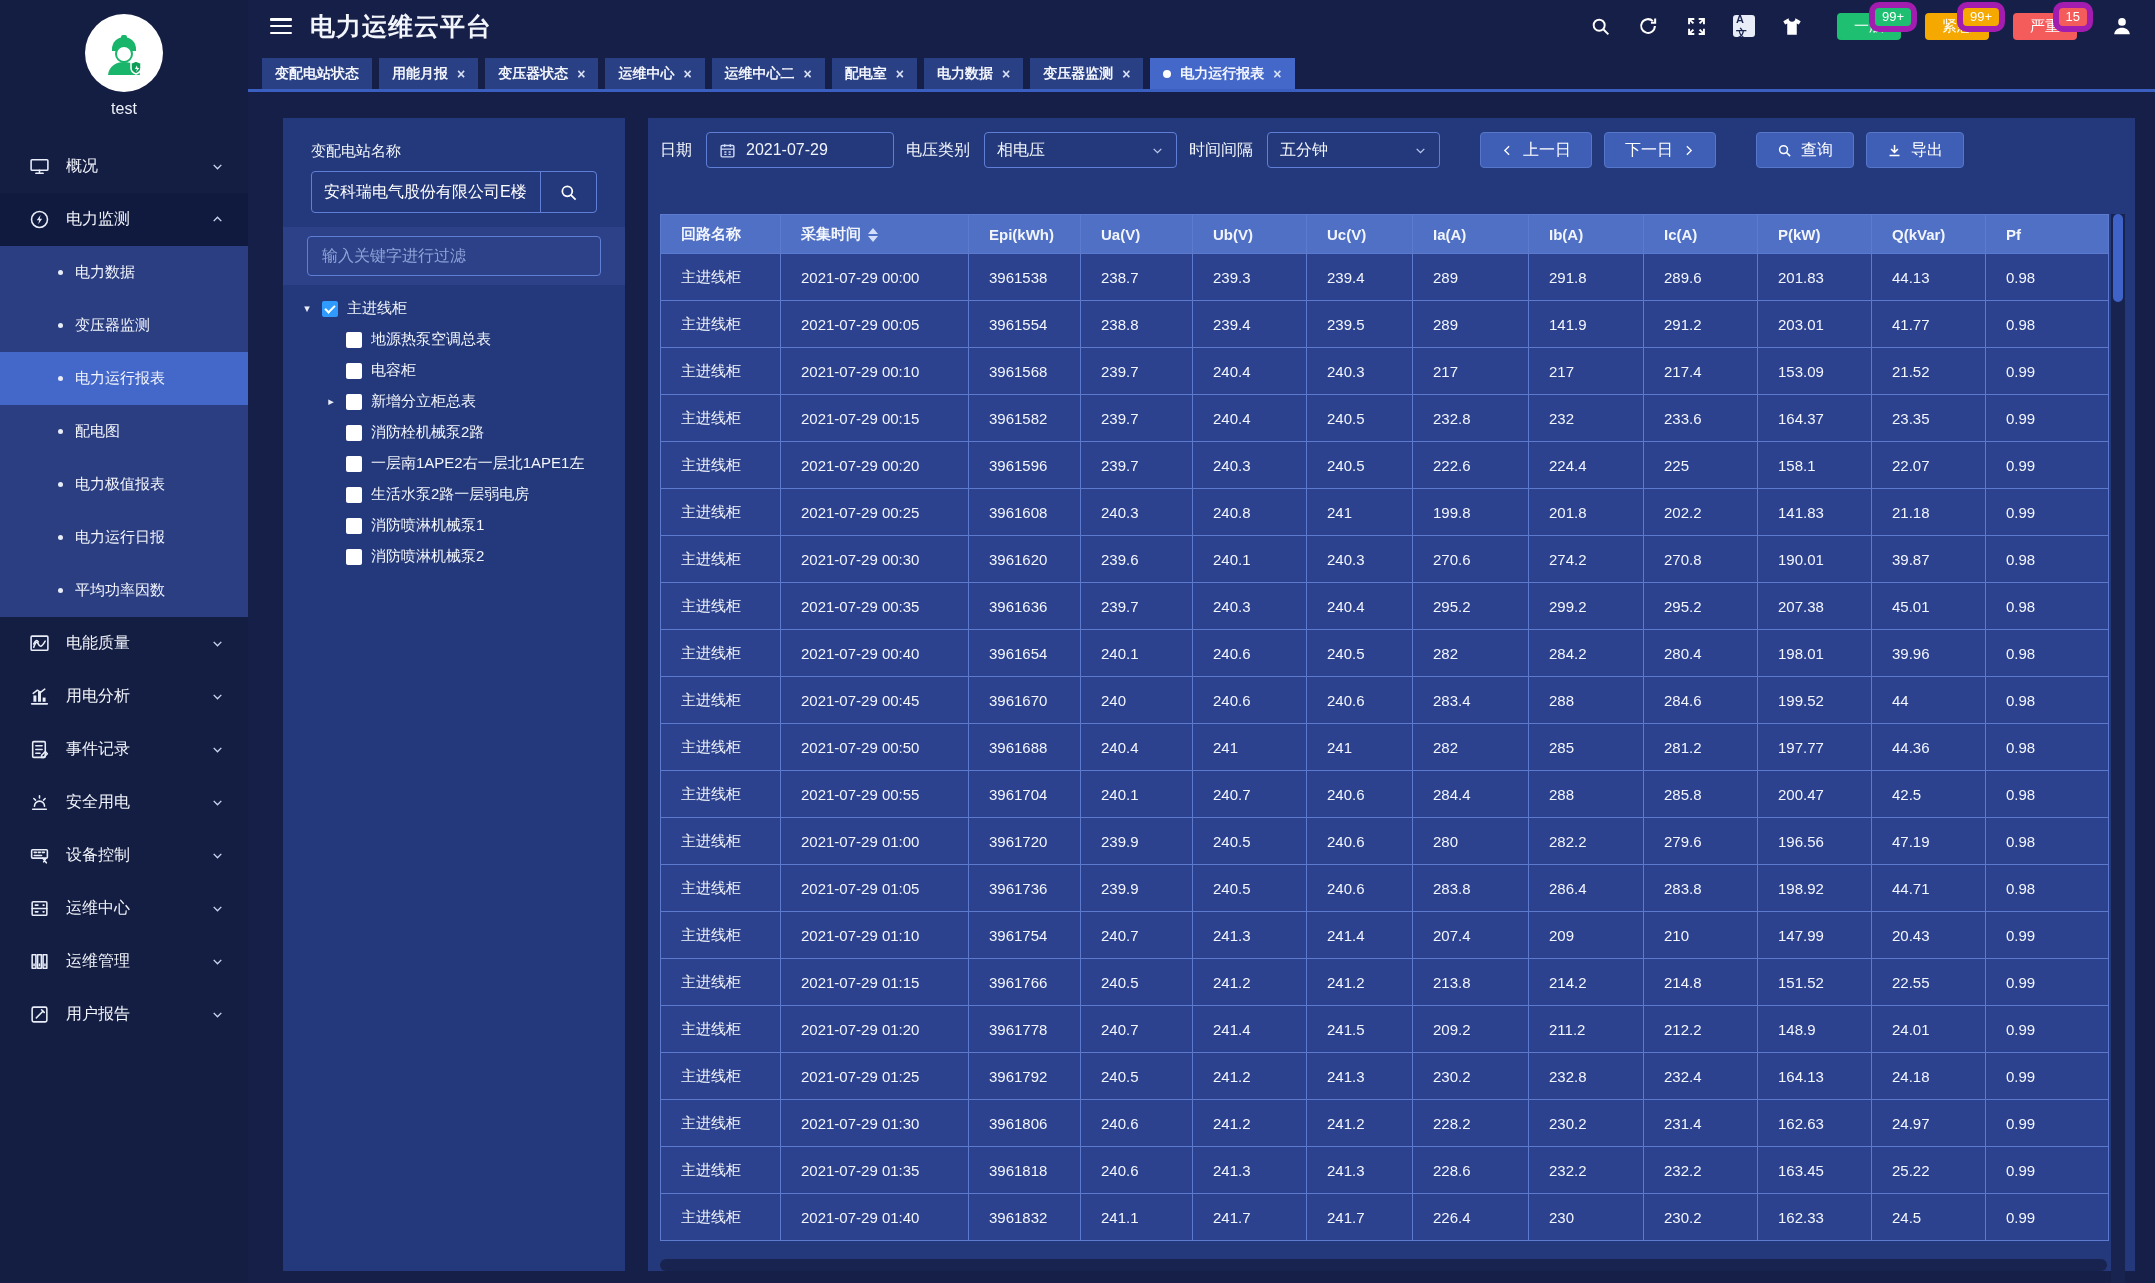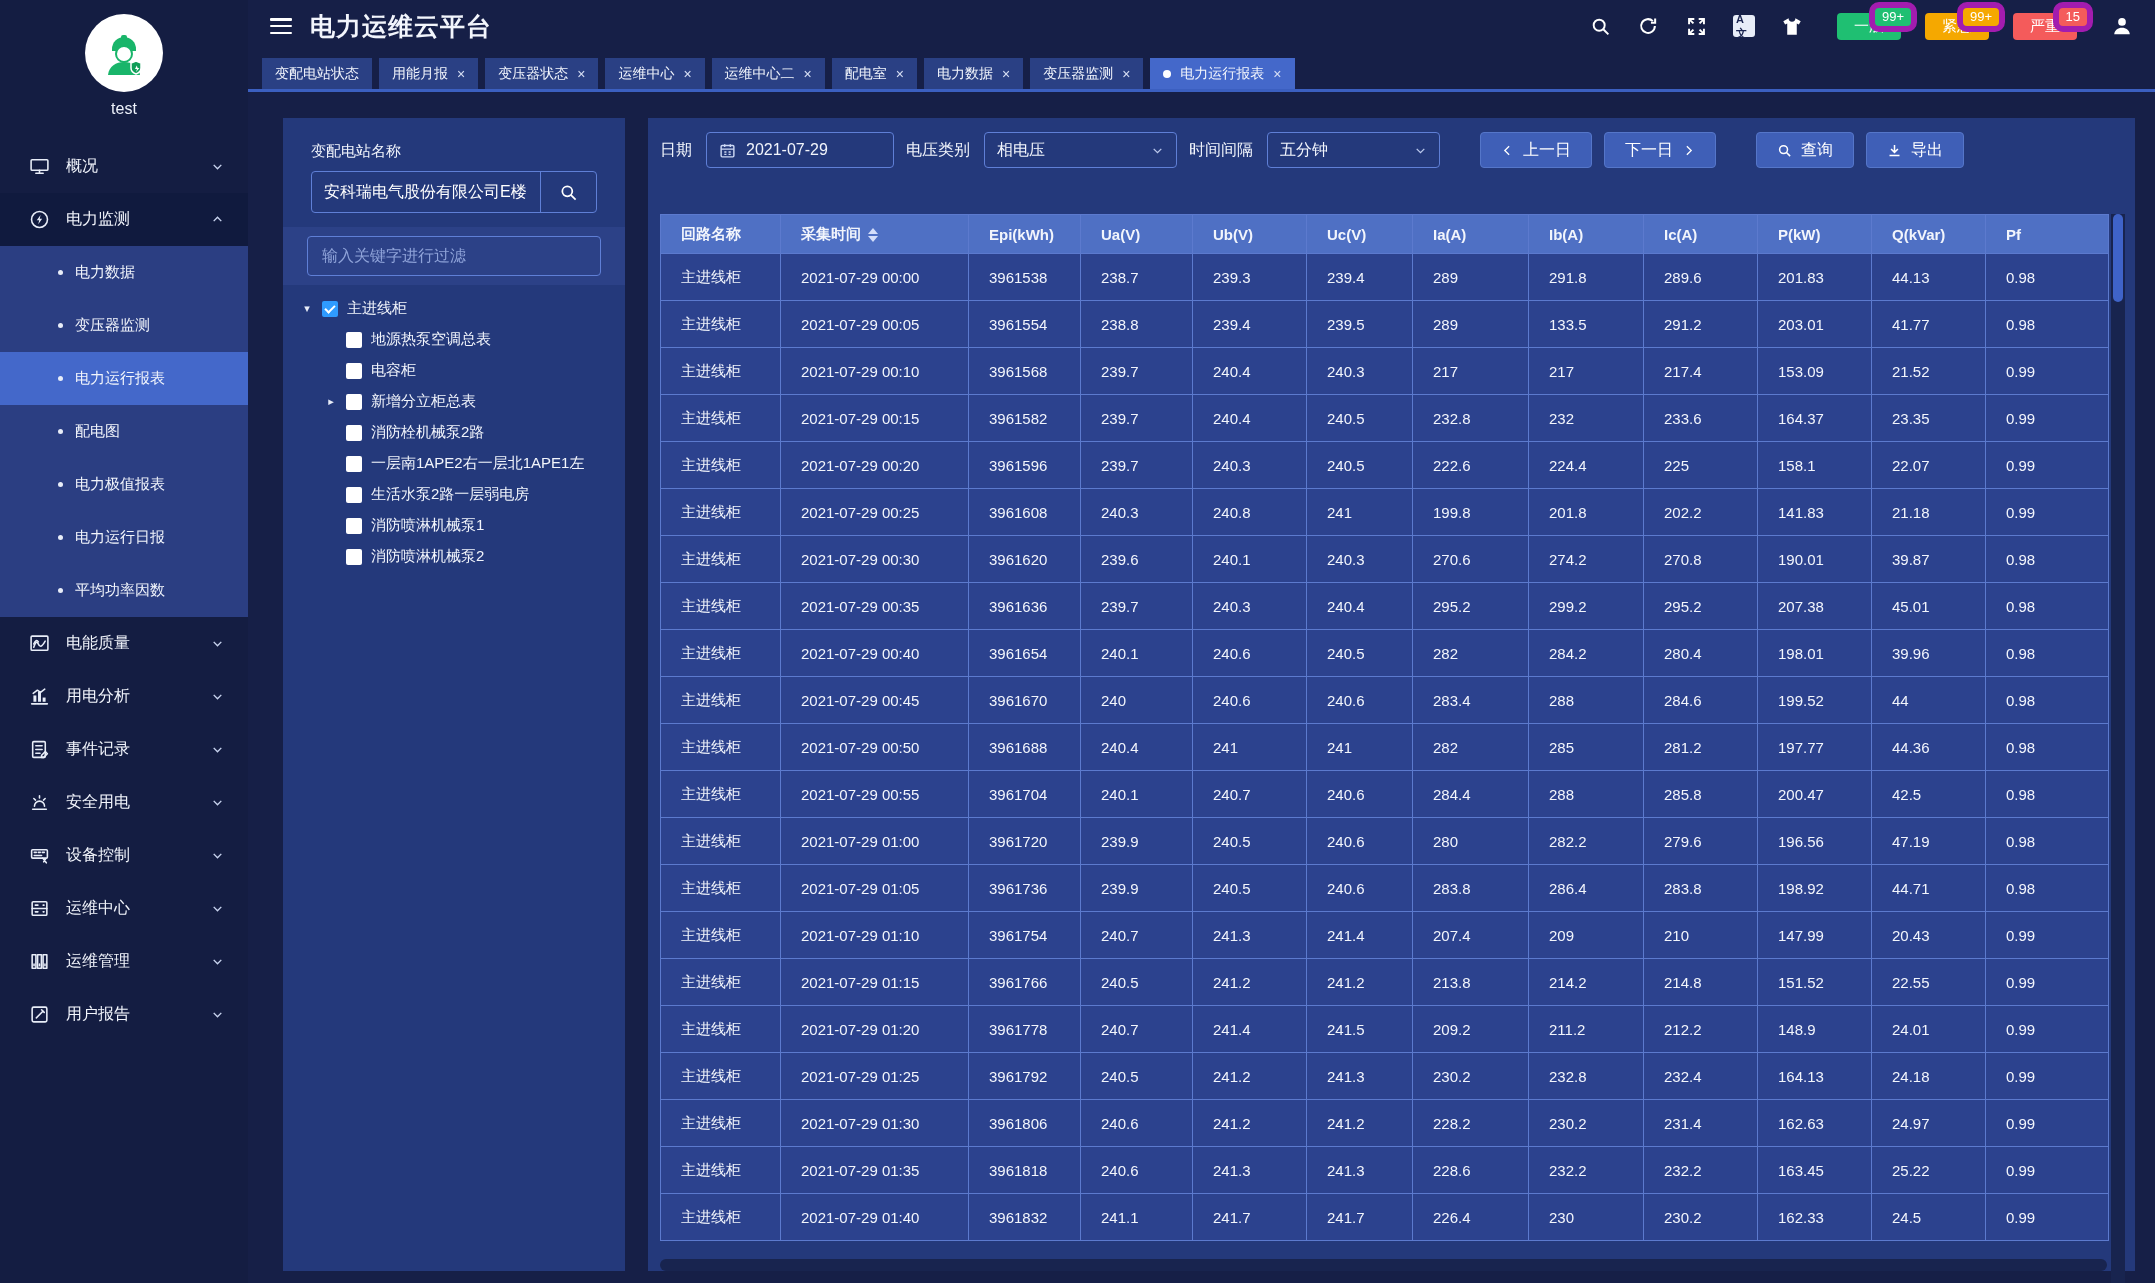--- a/index.html
+++ b/index.html
@@ -30,21 +30,21 @@
   .hamburger span { display:block; height:2.5px; background:#fff; border-radius:1px; }
   .app-title { font-size:25px; font-weight:bold; letter-spacing:1px; }
   .topbar-right { margin-left:auto; display:flex; align-items:center; gap:26px; }
   .tb-icon { width:22px; height:22px; display:flex; align-items:center; justify-content:center; cursor:pointer; }
   .translate-box { background:#e8edf8; color:#1a2450; border-radius:3px; font-size:11px; font-weight:bold; padding:2px 3px; line-height:14px; }
   .alarm-group { display:flex; align-items:center; gap:24px; margin:0 8px; }
   .alarm-btn { position:relative; min-width:64px; height:27px; border:none; border-radius:4px; color:#fff; font-size:15px; padding:0 14px; cursor:pointer; font-family:inherit; }
   .alarm-badge { position:absolute; top:-11px; right:-16px; color:#fff; font-size:13px; line-height:16px; padding:1px 7px; border-radius:10px; border:6px solid #a21caf; }
   
   .tabbar { height:40px; display:flex; align-items:flex-end; gap:7px; padding:0 0 0 14px; border-bottom:3px solid #3b5fc0; }
-  .tab { height:31px; background:#2a4084; display:flex; align-items:center; gap:9px; padding:0 13px; font-size:14px; cursor:pointer; white-space:nowrap; }
+  .tab { height:31px; background:#2a4084; display:flex; align-items:center; gap:9px; padding:0 13px; font-size:14px; cursor:pointer; white-space:nowrap;font-weight:bold; }
   .tab.active { background:#4468ca; }
   .tab .dot { width:8px; height:8px; border-radius:50%; background:#fff; }
   .tab .close { font-size:14px; color:#d8e0f5; cursor:pointer; }
   
   .content { flex:1; display:flex; padding:26px 20px 12px 35px; gap:23px; min-height:0; }
   .filter-panel { width:342px; flex:0 0 342px; background:#24397b; display:flex; flex-direction:column; }
   .fp-label { font-size:15px; margin:24px 28px 10px; }
   .station-box { margin:0 28px; border:1px solid #5f7fd6; border-radius:4px; display:flex; height:42px; overflow:hidden; }
   .station-box input { flex:1; background:transparent; border:none; outline:none; color:#fff; font-size:16px; padding:0 12px; font-family:inherit; min-width:0; }
   .station-box .search-btn { width:56px; border-left:1px solid #5f7fd6; display:flex; align-items:center; justify-content:center; cursor:pointer; }
@@ -542,21 +542,21 @@
                 <td>0.98</td>
               </tr>
               <tr>
                 <td>主进线柜</td>
                 <td>2021-07-29 00:05</td>
                 <td>3961554</td>
                 <td>238.8</td>
                 <td>239.4</td>
                 <td>239.5</td>
                 <td>289</td>
-                <td>133.5</td>
+                <td>141.9</td>
                 <td>291.2</td>
                 <td>203.01</td>
                 <td>41.77</td>
                 <td>0.98</td>
               </tr>
               <tr>
                 <td>主进线柜</td>
                 <td>2021-07-29 00:10</td>
                 <td>3961568</td>
                 <td>239.7</td>

